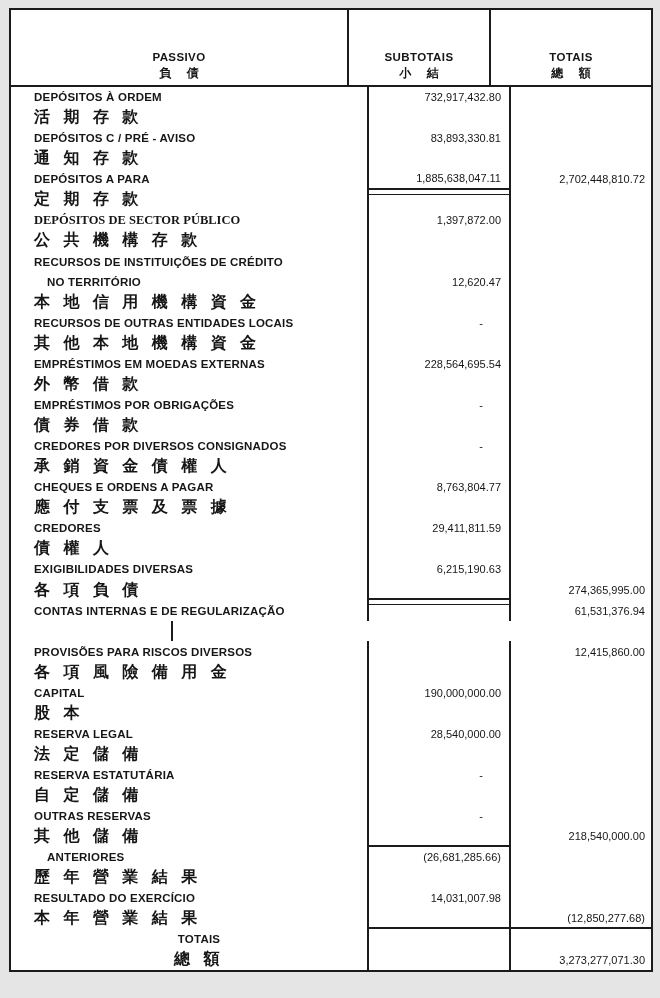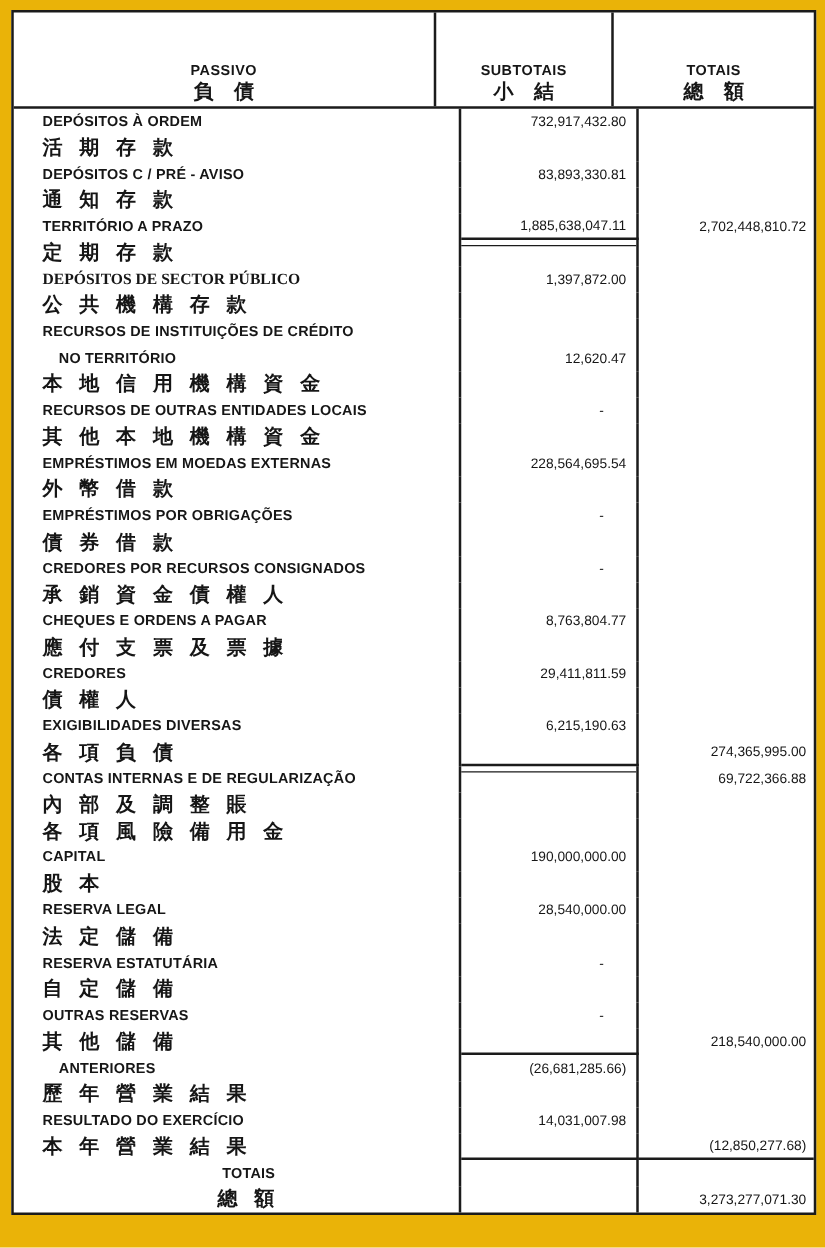--- a/index.html
+++ b/index.html
@@ -1,36 +1,36 @@
 <!DOCTYPE html>
 <html><head>
 <meta charset="utf-8">
 <style>
   html,body{margin:0;padding:0;}
   body{
     width:660px;height:998px;background:#ffffff;
     font-family:"Liberation Sans", sans-serif;
     -webkit-font-smoothing:antialiased;
   }
-  .page{position:relative;width:660px;height:998px;background:#eab308;overflow:hidden;}
+  .page{position:relative;width:660px;height:998px;background:#e5e5e5;overflow:hidden;}
 
   .sheet{
     position:absolute;left:9px;top:8px;width:644px;height:964px;
     box-sizing:border-box;border:2px solid #1b1b1b;background:#fff;
     display:flex;flex-direction:column;
   }
 
   
   .hdr{display:flex;height:77px;box-sizing:border-box;border-bottom:2px solid #1b1b1b;flex:none;}
   .hdr-cell{
     display:flex;flex-direction:column;justify-content:flex-end;align-items:center;
     padding-bottom:3px;box-sizing:border-box;
   }
   .hdr-pt{font-size:11.5px;font-weight:700;color:#161616;letter-spacing:0.4px;line-height:16px;}
-  .hdr-cn{font-size:16px;font-weight:700;color:#161616;letter-spacing:6px;line-height:17px;padding-left:6px;}
+  .hdr-cn{font-size:12px;font-weight:700;color:#161616;letter-spacing:6px;line-height:17px;padding-left:6px;}
 
   
   .c1{width:338px;box-sizing:border-box;border-right:2px solid #1b1b1b;}
   .c2{width:142px;box-sizing:border-box;border-right:2px solid #1b1b1b;}
   .c3{flex:1;box-sizing:border-box;}
 
   
   .rows{flex:1;display:flex;flex-direction:column;margin-left:20px;}
   .row{flex:1;display:flex;min-height:0;}
   .cell{display:flex;align-items:center;box-sizing:border-box;position:relative;}
@@ -109,21 +109,21 @@
         </div>
         <div class="row">
           <div class="cell c1">
             <span class="lbl cn-lbl">通 知 存 款</span>
           </div>
           <div class="cell c2"></div>
           <div class="cell c3"></div>
         </div>
         <div class="row sep-sub">
           <div class="cell c1">
-            <span class="lbl">TERRITÓRIO A PRAZO</span>
+            <span class="lbl">DEPÓSITOS A PARA</span>
           </div>
           <div class="cell c2">
             <span class="num">1,885,638,047.11</span>
           </div>
           <div class="cell c3">
             <span class="num">2,702,448,810.72</span>
           </div>
         </div>
         <div class="row">
           <div class="cell c1">
@@ -216,21 +216,21 @@
         </div>
         <div class="row">
           <div class="cell c1">
             <span class="lbl cn-lbl">債 券 借 款</span>
           </div>
           <div class="cell c2"></div>
           <div class="cell c3"></div>
         </div>
         <div class="row">
           <div class="cell c1">
-            <span class="lbl">CREDORES POR RECURSOS CONSIGNADOS</span>
+            <span class="lbl">CREDORES POR DIVERSOS CONSIGNADOS</span>
           </div>
           <div class="cell c2">
             <span class="num dash">-</span>
           </div>
           <div class="cell c3"></div>
         </div>
         <div class="row">
           <div class="cell c1">
             <span class="lbl cn-lbl">承 銷 資 金 債 權 人</span>
           </div>
@@ -288,29 +288,35 @@
           </div>
         </div>
         <div class="row">
           <div class="cell c1">
             <span class="lbl">CONTAS INTERNAS E DE REGULARIZAÇÃO</span>
           </div>
           <div class="cell c2">
             <div class="after-sep-line"></div>
           </div>
           <div class="cell c3">
-            <span class="num">69,722,366.88</span>
-          </div>
-        </div>
-        <div class="row">
-          <div class="cell c1">
-            <span class="lbl cn-lbl">內 部 及 調 整 賬</span>
-          </div>
-          <div class="cell c2"></div>
-          <div class="cell c3"></div>
+            <span class="num">61,531,376.94</span>
+          </div>
+        </div>
+        <div class="row">
+          <div class="cell c2"></div>
+          <div class="cell c3"></div>
+        </div>
+        <div class="row">
+          <div class="cell c1">
+            <span class="lbl">PROVISÕES PARA RISCOS DIVERSOS</span>
+          </div>
+          <div class="cell c2"></div>
+          <div class="cell c3">
+            <span class="num">12,415,860.00</span>
+          </div>
         </div>
         <div class="row">
           <div class="cell c1">
             <span class="lbl cn-lbl">各 項 風 險 備 用 金</span>
           </div>
           <div class="cell c2"></div>
           <div class="cell c3"></div>
         </div>
         <div class="row">
           <div class="cell c1">

